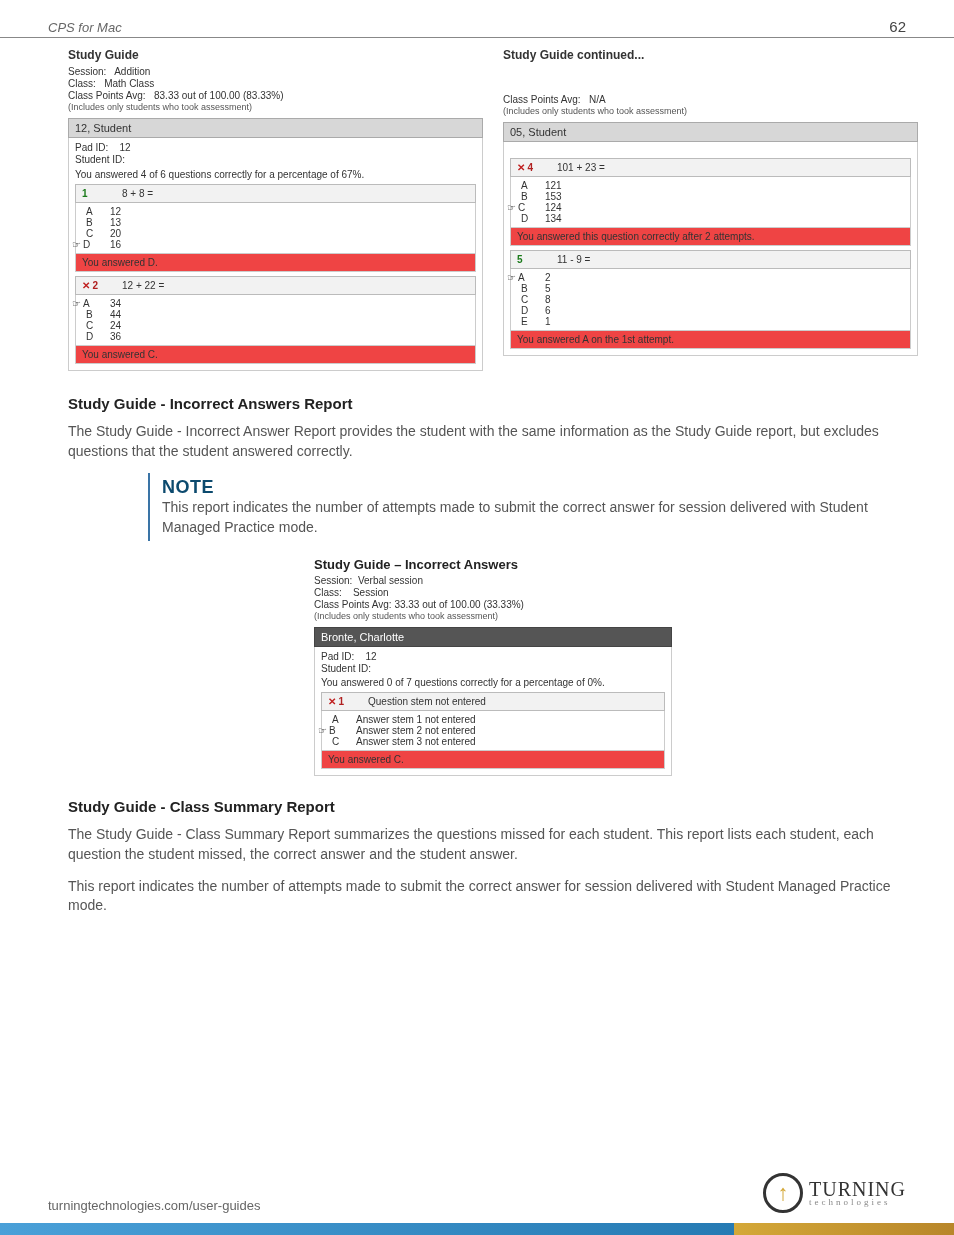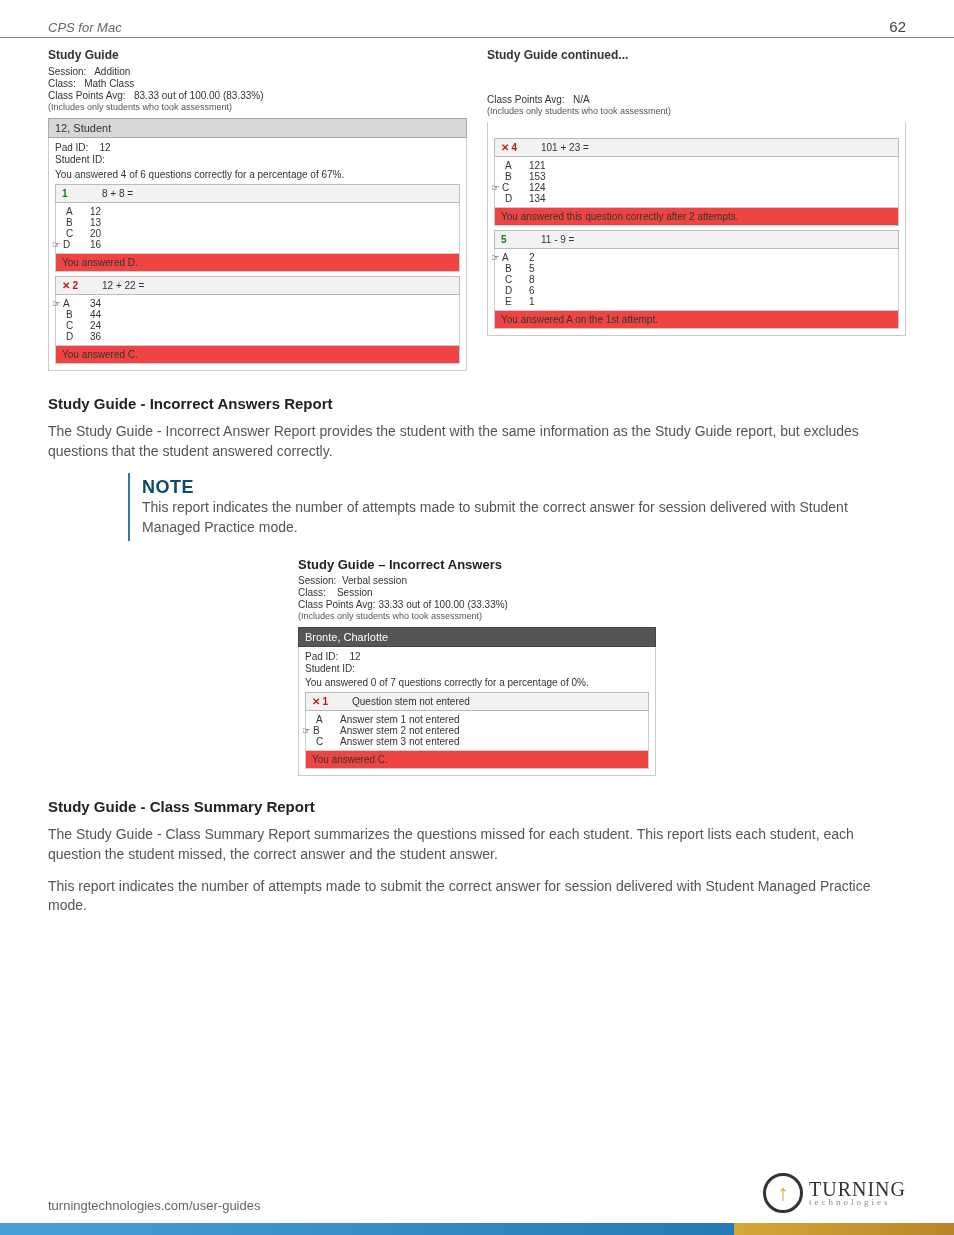--- a/index.html
+++ b/index.html
@@ -16,21 +16,21 @@
     justify-content: space-between;
     align-items: baseline;
     padding: 18px 48px 2px 48px;
     font-style: italic;
     color: #666;
     font-size: 13px;
     border-bottom: 1px solid #888;
     margin: 0 0 10px 0;
   }
   .page-header .pageno { font-size: 15px; font-style: normal; color: #444;}
-  .content { padding: 0 48px; }
+  .content { padding: 0 36px; margin-left: 32px; }
   .two-col {
     display: flex;
     gap: 20px;
     margin-bottom: 24px;
   }
   .col { flex: 1; font-size: 10px; color: #333; }
   .col-title { font-weight: bold; font-size: 12px; margin-bottom: 4px; }
   .meta-line { font-size: 10px; margin-bottom: 1px; }
   .meta-sub { font-size: 9px; color: #555; margin-bottom: 6px;}
   .student-header {
@@ -210,20 +210,21 @@
 
   <div class="col">
     <div class="col-title">Study Guide continued...</div>
     <div style="height:28px"></div>
     <div class="meta-line">
       <span>Class Points Avg:</span>&nbsp;&nbsp;
       <span>N/A</span>
     </div>
     <div class="meta-sub">(Includes only students who took assessment)</div>
 
+    <div class="student-header">05, Student</div>
     <div class="student-body">
       <div style="height:8px"></div>
 
       <div class="question-header wrong">
         <span class="qnum"><span class="icon-x">✕</span><span>4</span></span>
         <span>101 + 23 =</span>
       </div>
       <div class="answer-list">
         <div class="answer-row">
               <span class="answer-letter">A</span>

